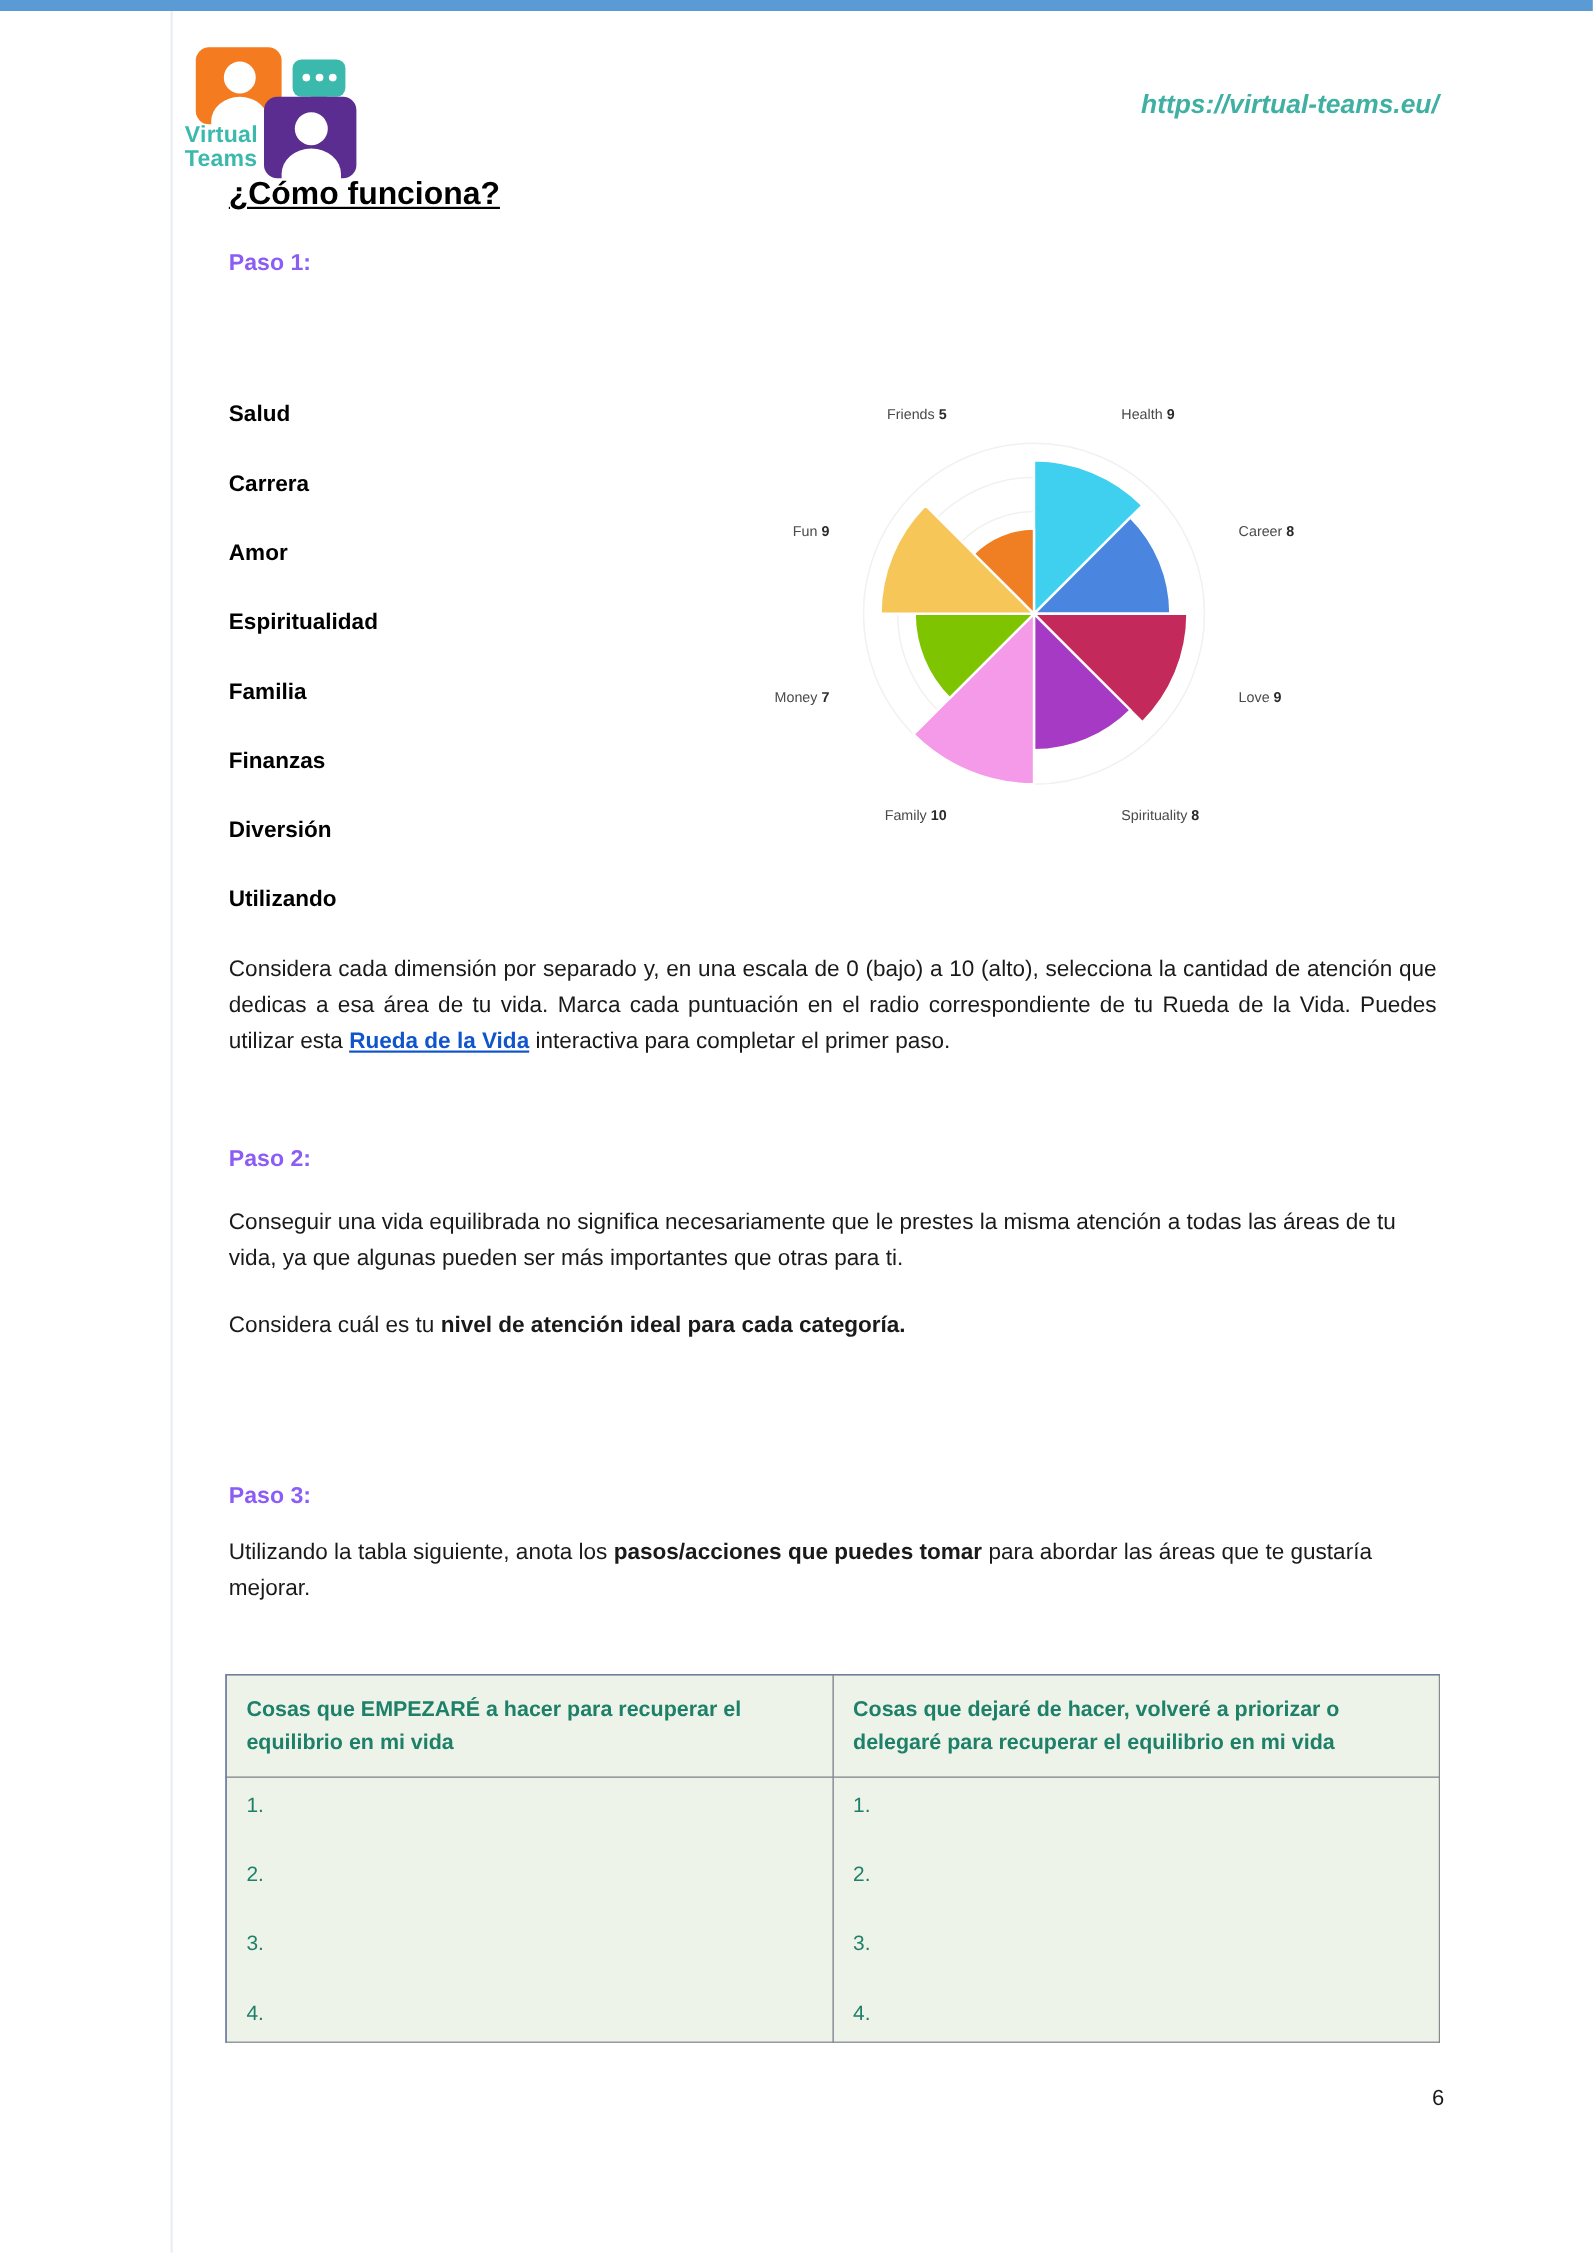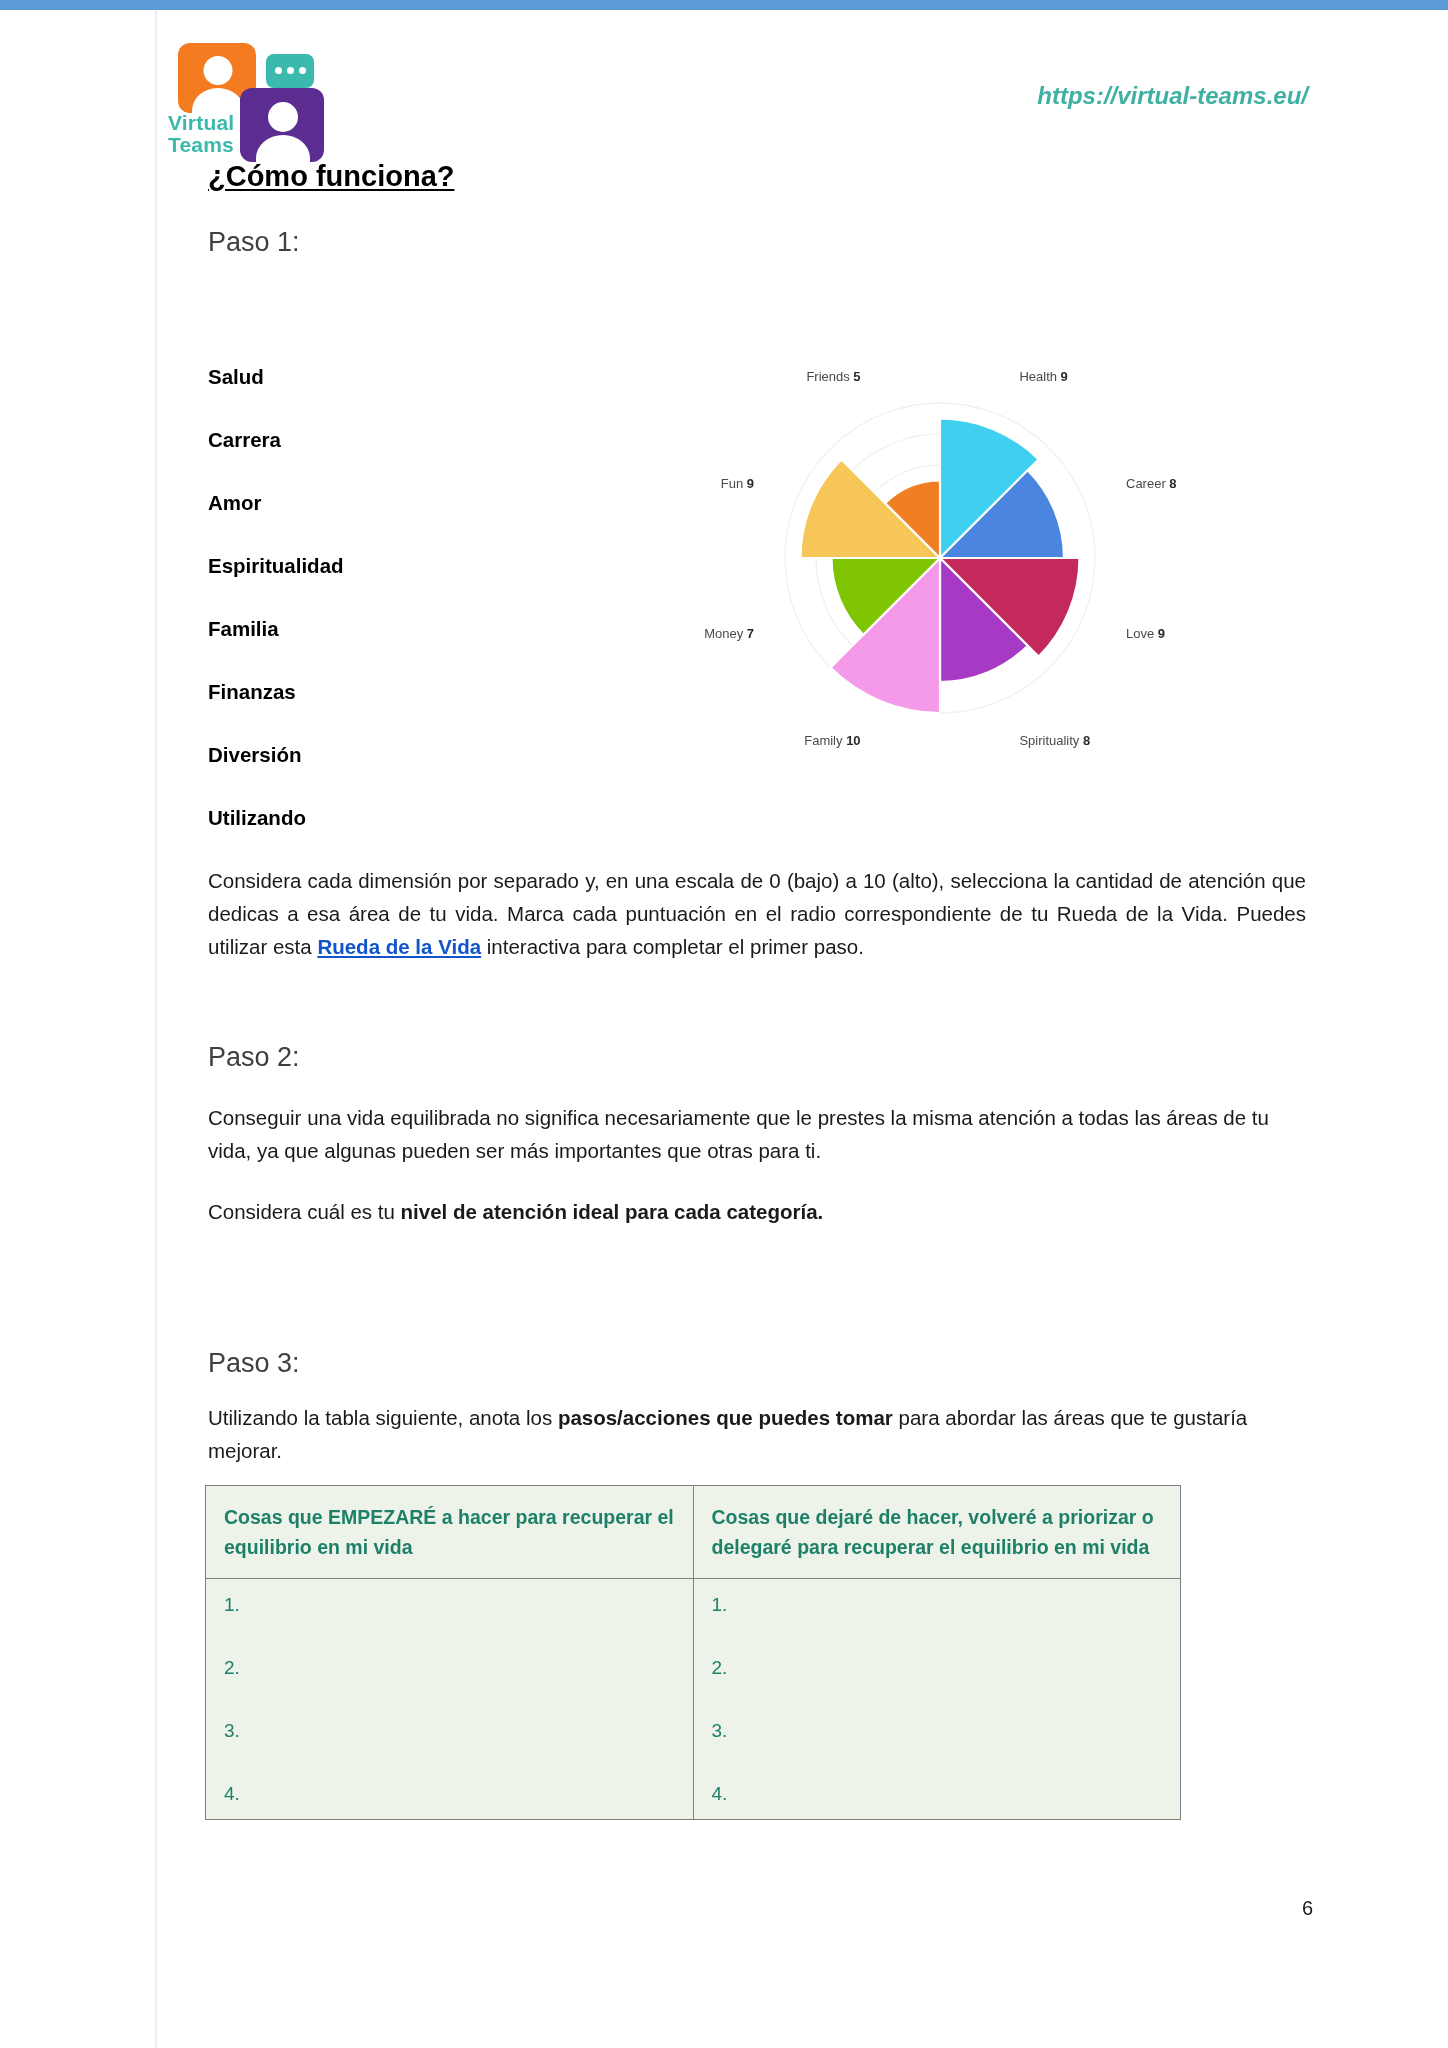--- a/index.html
+++ b/index.html
@@ -116,24 +116,24 @@
   h1.doc-h {
     font-size: 29px;
     font-weight: bold;
     margin: 0;
     text-decoration: underline;
     text-underline-offset: 3px;
     color: #000;
   }
 
   .step-head {
-    font-size: 27px;
-    font-weight: normal;
+    font-size: 21px;
+    font-weight: bold;
     margin: 0;
-    color: #404040;
+    color: #8b5cf6;
   }
 
   p.body-text {
     font-size: 20.5px;
     line-height: 1.62;
     margin: 0;
     color: #1a1a1a;
   }
   p.justified { text-align: justify; }
 
@@ -178,23 +178,24 @@
   .areas .area-item { margin-bottom: 39px; }
 
   
   .tbl-wrap {
     position: absolute;
     left: 205px; top: 1485px;
     width: 1104px;
   }
   table.actions {
     border-collapse: collapse;
-    width: 976px;
+    width: 1104px;
     table-layout: fixed;
     background: #1d4ed8;
+    margin-top: 37px;
   }
   table.actions td {
     border: 1.5px solid #808080;
     vertical-align: top;
     padding: 16px 18px 16px 18px;
     background: #edf3e9;
   }
   td.th-cell {
     font-size: 19.5px;
     font-weight: bold;

